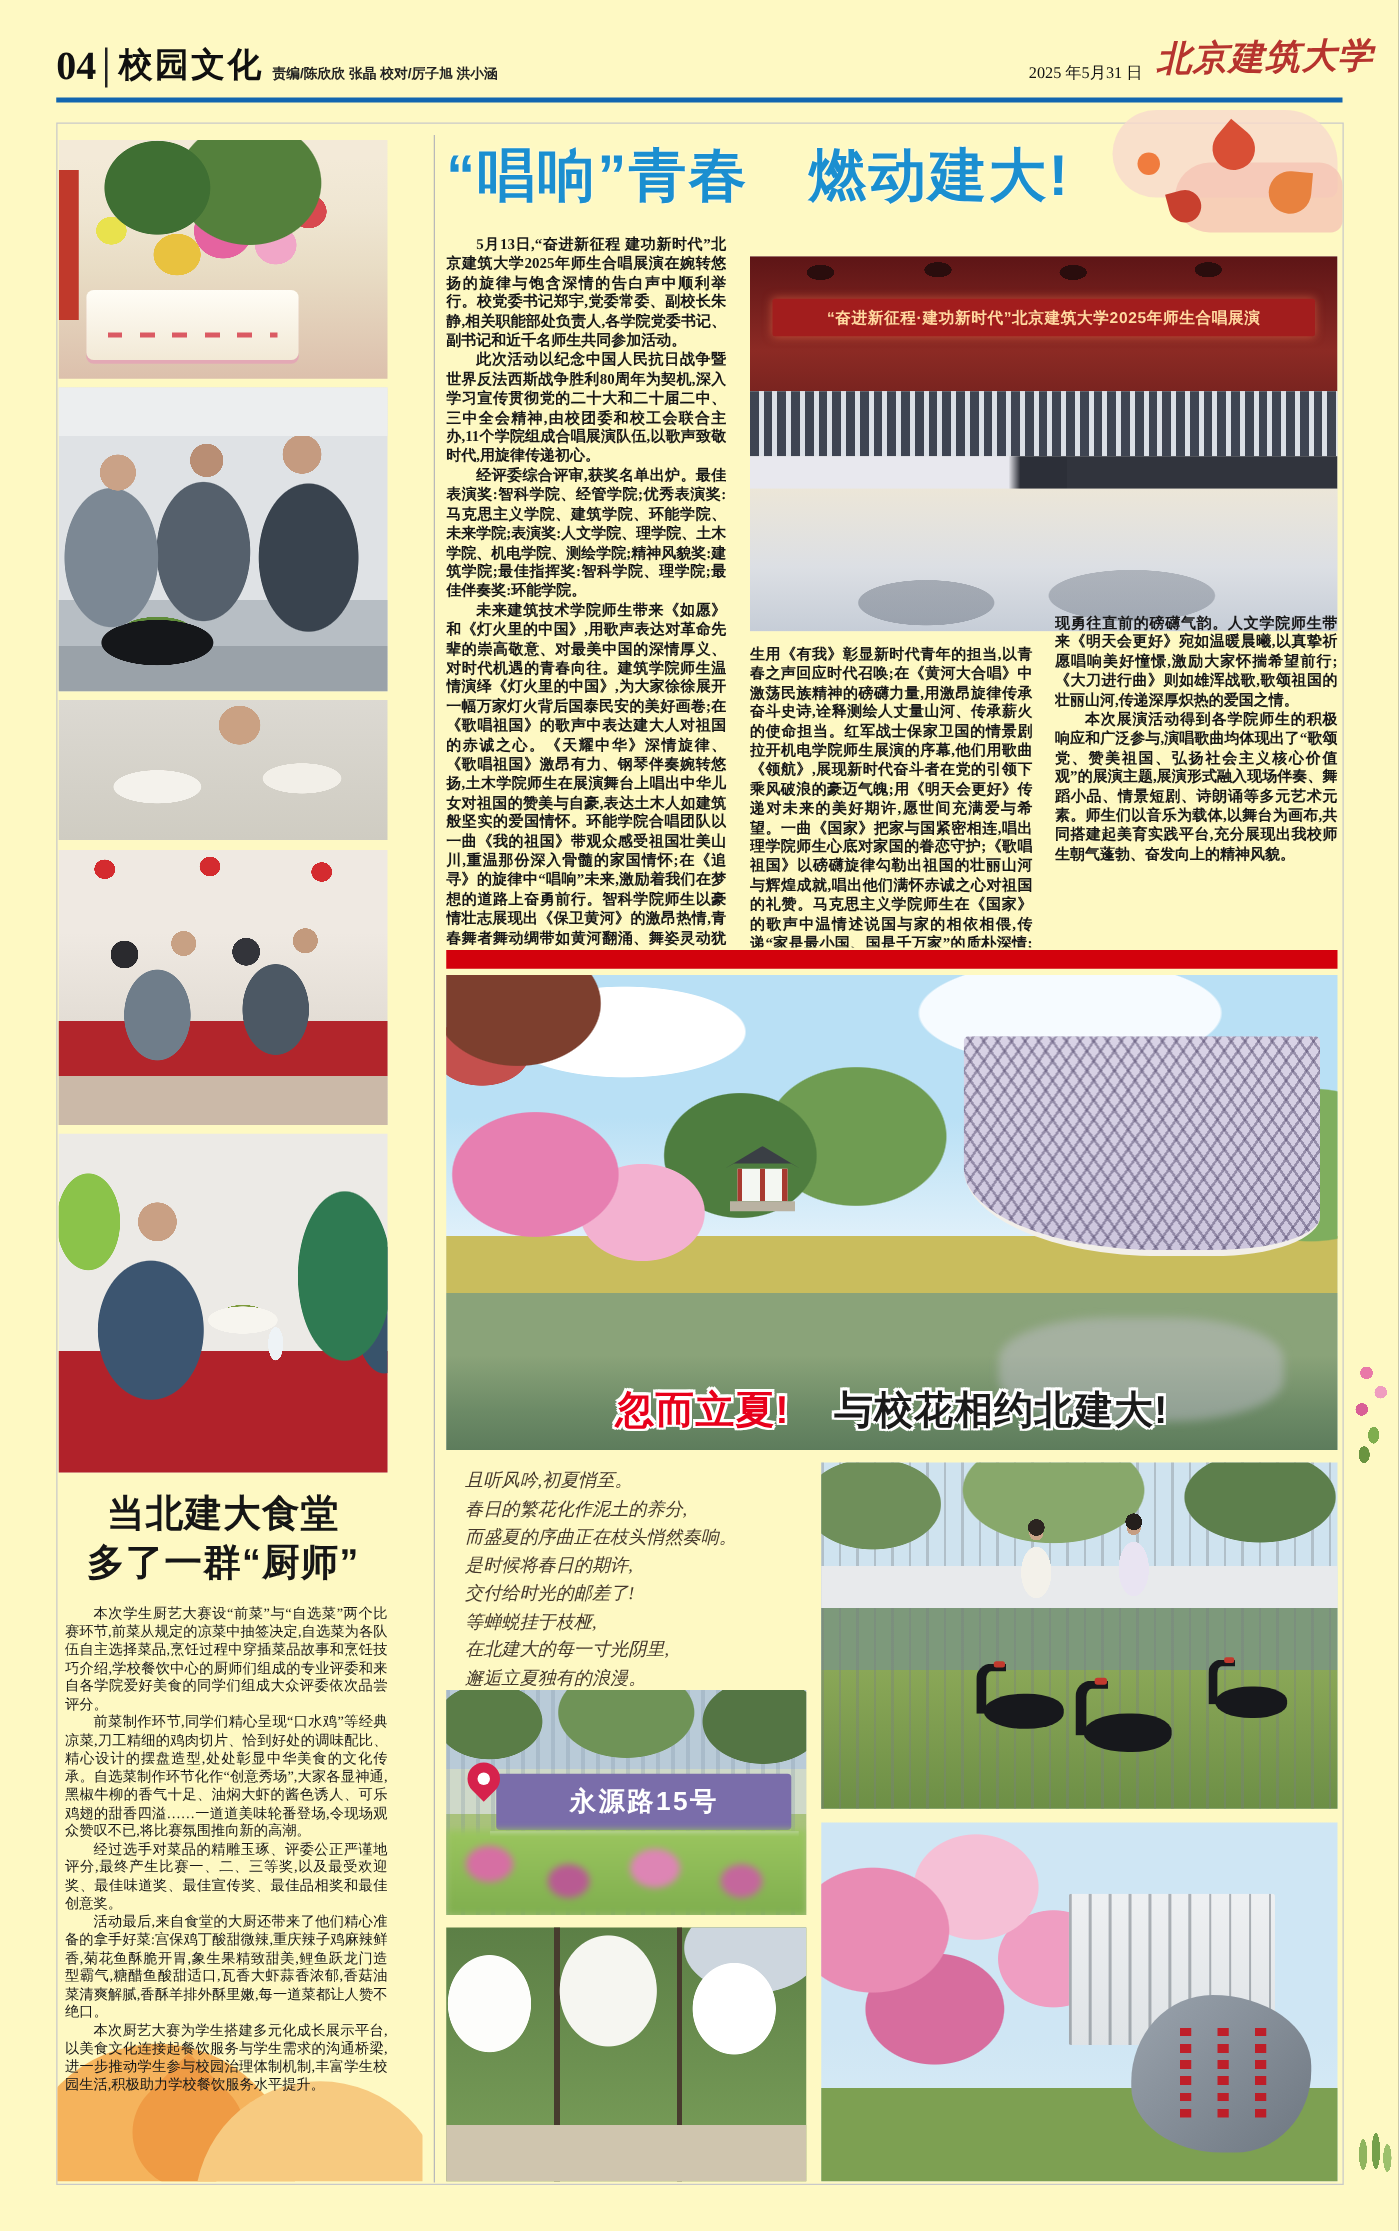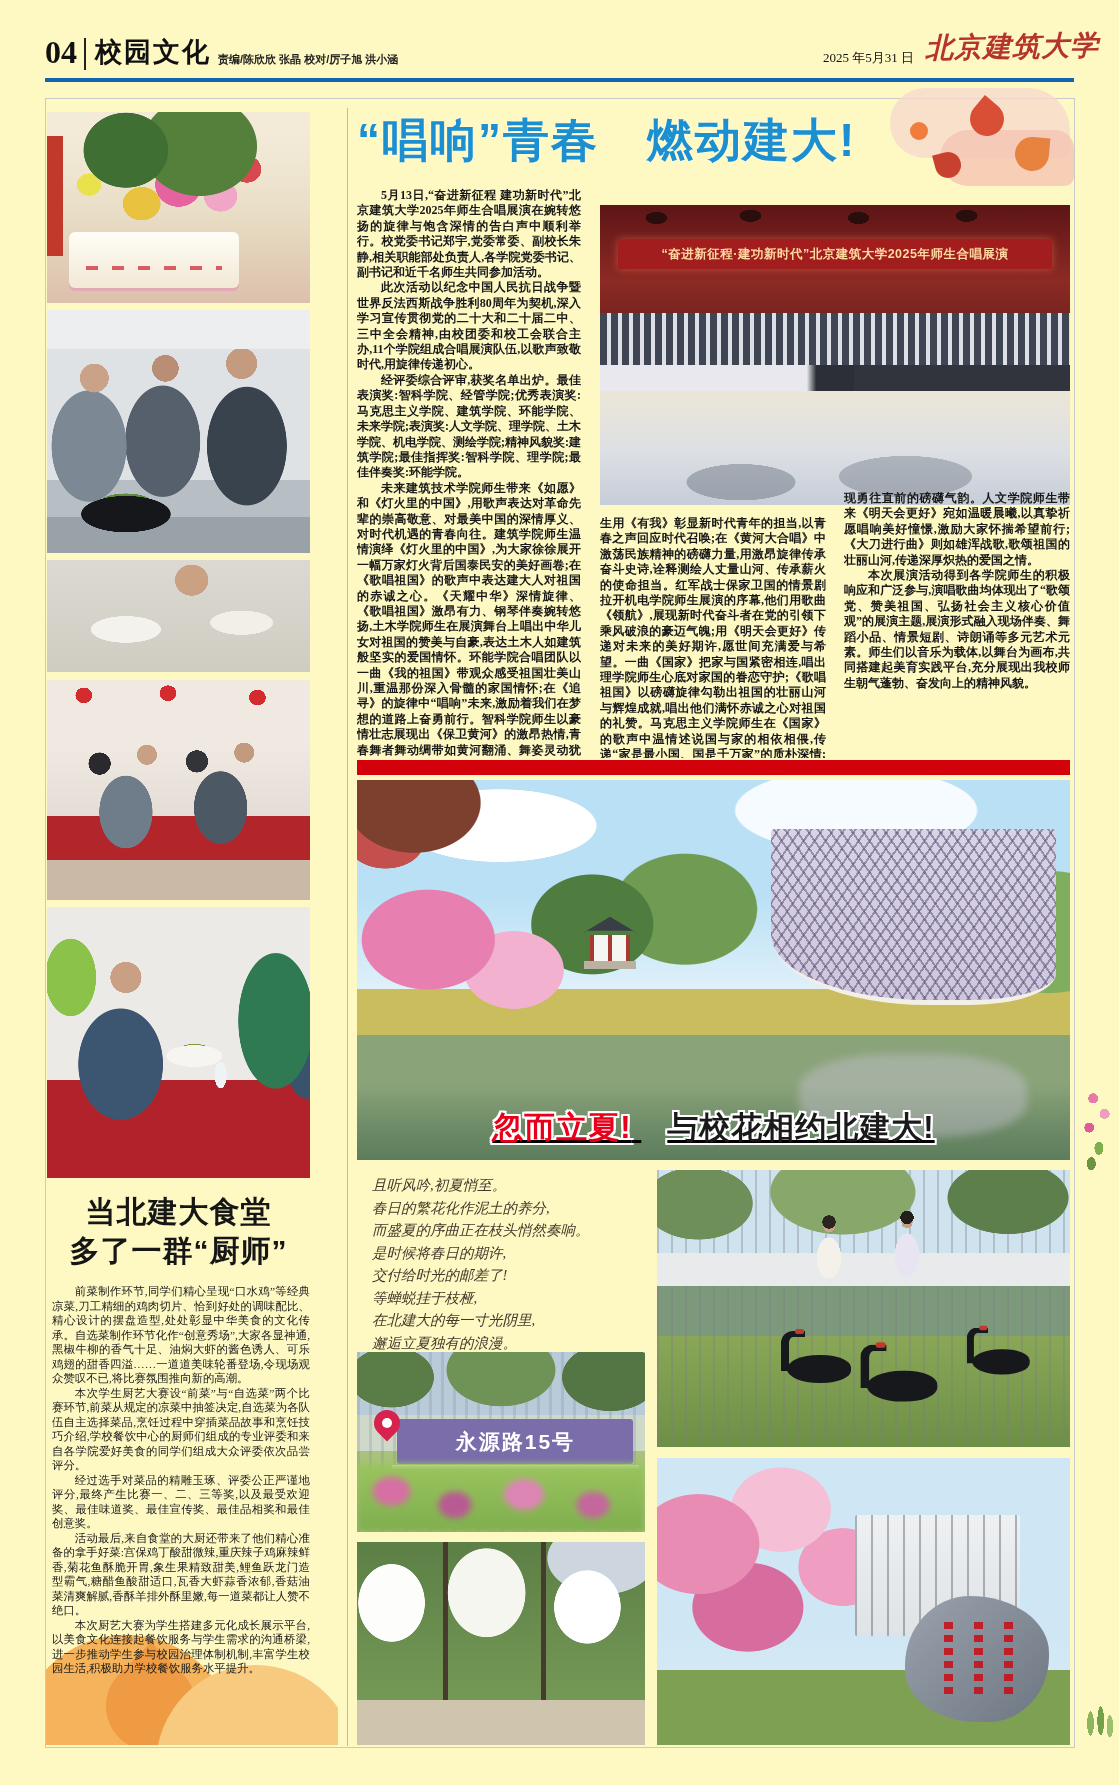--- a/index.html
+++ b/index.html
@@ -135,21 +135,21 @@
         linear-gradient(#d9d3e6,#cdc6dd);
       border-bottom:5px solid #f2efe9;border-radius:4px 4px 30% 55%/4px 4px 18% 40%;}
   .pavilion{left:31%;top:36%;width:64px;height:60px;}
   .pav-roof{left:2px;top:0;width:60px;height:18px;background:#3a3f45;
       clip-path:polygon(50% 0,100% 100%,88% 78%,12% 78%,0 100%);}
   .pav-body{left:12px;top:18px;width:40px;height:26px;background:
       linear-gradient(90deg,#a83a30 0 4px, transparent 4px 18px, #a83a30 18px 22px, transparent 22px 36px, #a83a30 36px 40px),#f4f7f2;}
   .pav-base{left:6px;top:44px;width:52px;height:8px;background:#b9b2a2;}
   .lake-reflection{left:62%;top:72%;width:32%;height:22%;background:rgba(205,198,221,.4);filter:blur(4px);border-radius:40%;}
   .photo-caption{left:0;right:0;bottom:14px;text-align:center;white-space:nowrap;
-      font:900 31px/36px "Liberation Sans",sans-serif;letter-spacing:1px;text-decoration:underline;}
+      font:900 31px/36px "Liberation Sans",sans-serif;letter-spacing:1px;}
   .cap-red{color:#e8001b;}
   .cap-black{color:#1a1a1a;margin-left:26px;}
   .stroke{text-shadow:-2px 0 #fff,2px 0 #fff,0 -2px #fff,0 2px #fff,-2px -2px #fff,2px 2px #fff,-2px 2px #fff,2px -2px #fff;}
   
   .swan-photo{left:657px;top:1170px;width:413px;height:277px;background:
       radial-gradient(90px 60px at 10% 12%, #6f8f5a 0 60%, transparent 61%),
       radial-gradient(120px 70px at 45% 8%, #88a86b 0 60%, transparent 61%),
       radial-gradient(100px 60px at 85% 10%, #5d7f4c 0 60%, transparent 61%),
       linear-gradient(transparent 30%, #e8eaec 30% 42%, transparent 42%),
       repeating-linear-gradient(90deg, rgba(120,125,130,.35) 0 2px, transparent 2px 14px),
@@ -371,21 +371,21 @@
     <div class="abs stone">
       <div class="abs stone-marks"></div>
     </div>
   </div>
 
   <div class="abs food-headline">
     <div>当北建大食堂</div>
     <div>多了一群“厨师”</div>
   </div>
   <div class="abs small-body z2" style="left:52px;top:1284px;width:258px;height:458px;overflow:hidden;">
+    <p>本次学生厨艺大赛设“前菜”与“自选菜”两个比赛环节,前菜从规定的凉菜中抽签决定,自选菜为各队伍自主选择菜品,烹饪过程中穿插菜品故事和烹饪技巧介绍,学校餐饮中心的厨师们组成的专业评委和来自各学院爱好美食的同学们组成大众评委依次品尝评分。</p>
     <p>前菜制作环节,同学们精心呈现“口水鸡”等经典凉菜,刀工精细的鸡肉切片、恰到好处的调味配比、精心设计的摆盘造型,处处彰显中华美食的文化传承。自选菜制作环节化作“创意秀场”,大家各显神通,黑椒牛柳的香气十足、油焖大虾的酱色诱人、可乐鸡翅的甜香四溢……一道道美味轮番登场,令现场观众赞叹不已,将比赛氛围推向新的高潮。</p>
-    <p>本次学生厨艺大赛设“前菜”与“自选菜”两个比赛环节,前菜从规定的凉菜中抽签决定,自选菜为各队伍自主选择菜品,烹饪过程中穿插菜品故事和烹饪技巧介绍,学校餐饮中心的厨师们组成的专业评委和来自各学院爱好美食的同学们组成大众评委依次品尝评分。</p>
     <p>经过选手对菜品的精雕玉琢、评委公正严谨地评分,最终产生比赛一、二、三等奖,以及最受欢迎奖、最佳味道奖、最佳宣传奖、最佳品相奖和最佳创意奖。</p>
     <p>活动最后,来自食堂的大厨还带来了他们精心准备的拿手好菜:宫保鸡丁酸甜微辣,重庆辣子鸡麻辣鲜香,菊花鱼酥脆开胃,象生果精致甜美,鲤鱼跃龙门造型霸气,糖醋鱼酸甜适口,瓦香大虾蒜香浓郁,香菇油菜清爽解腻,香酥羊排外酥里嫩,每一道菜都让人赞不绝口。</p>
     <p>本次厨艺大赛为学生搭建多元化成长展示平台,以美食文化连接起餐饮服务与学生需求的沟通桥梁,进一步推动学生参与校园治理体制机制,丰富学生校园生活,积极助力学校餐饮服务水平提升。</p>
 
   </div>
 
 </div>
 
 </body></html>

